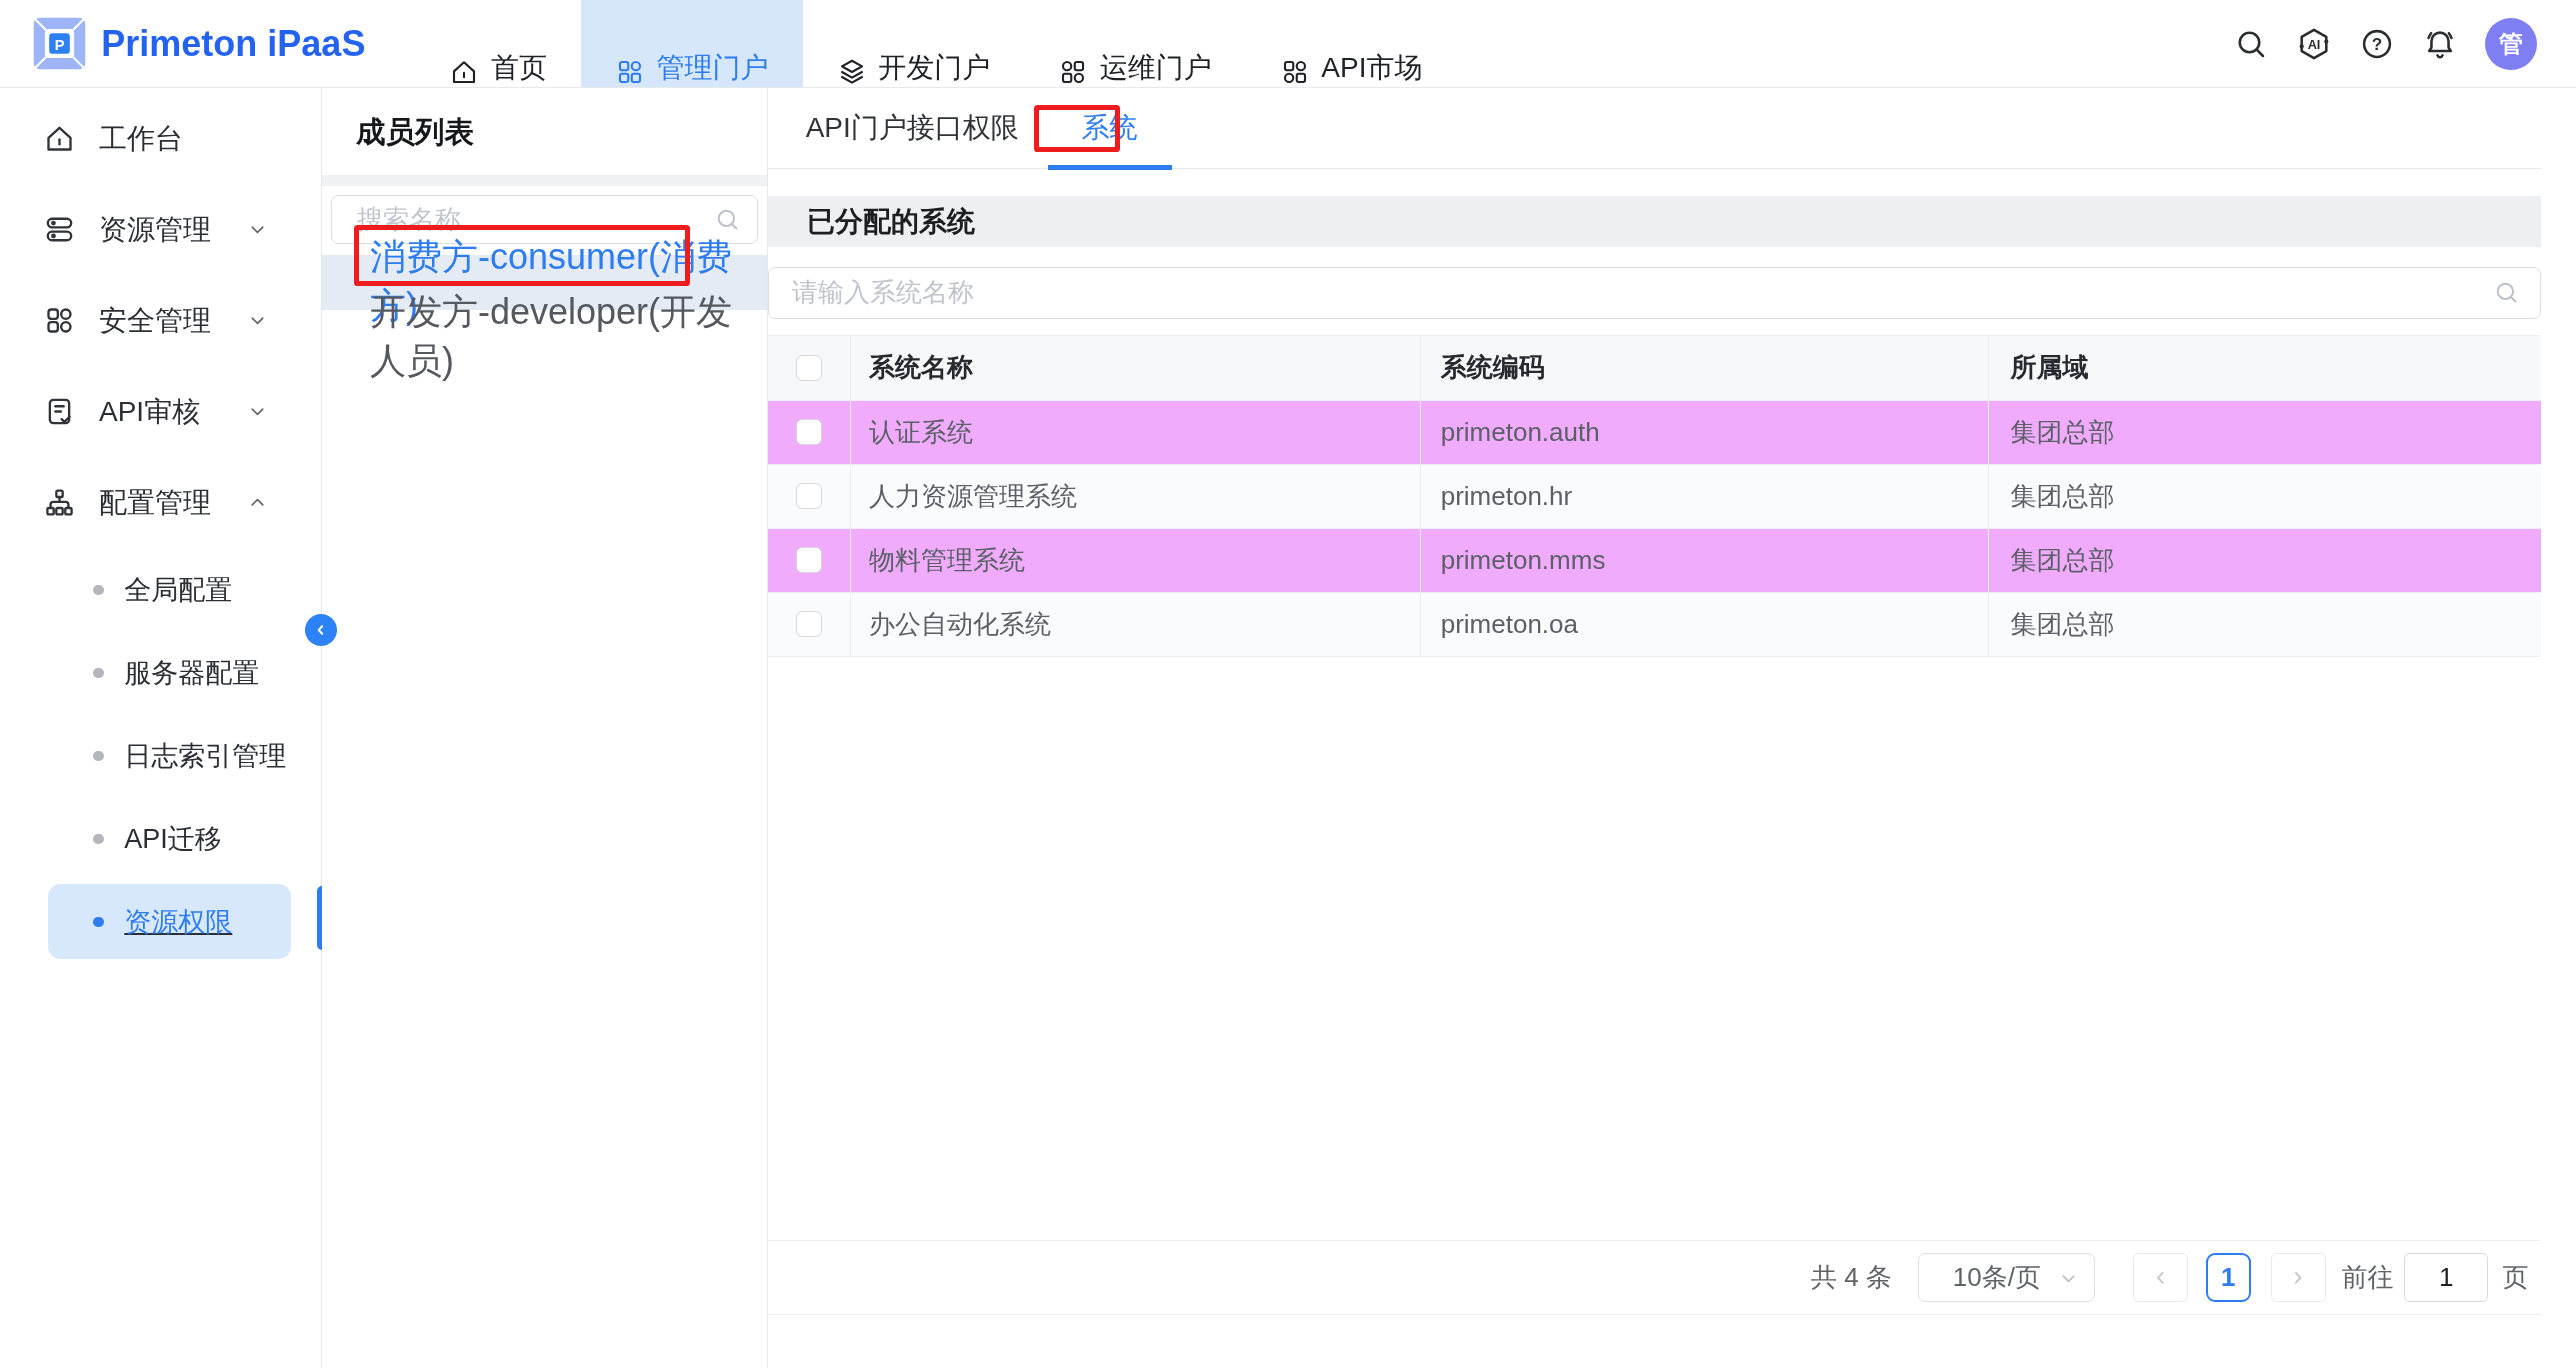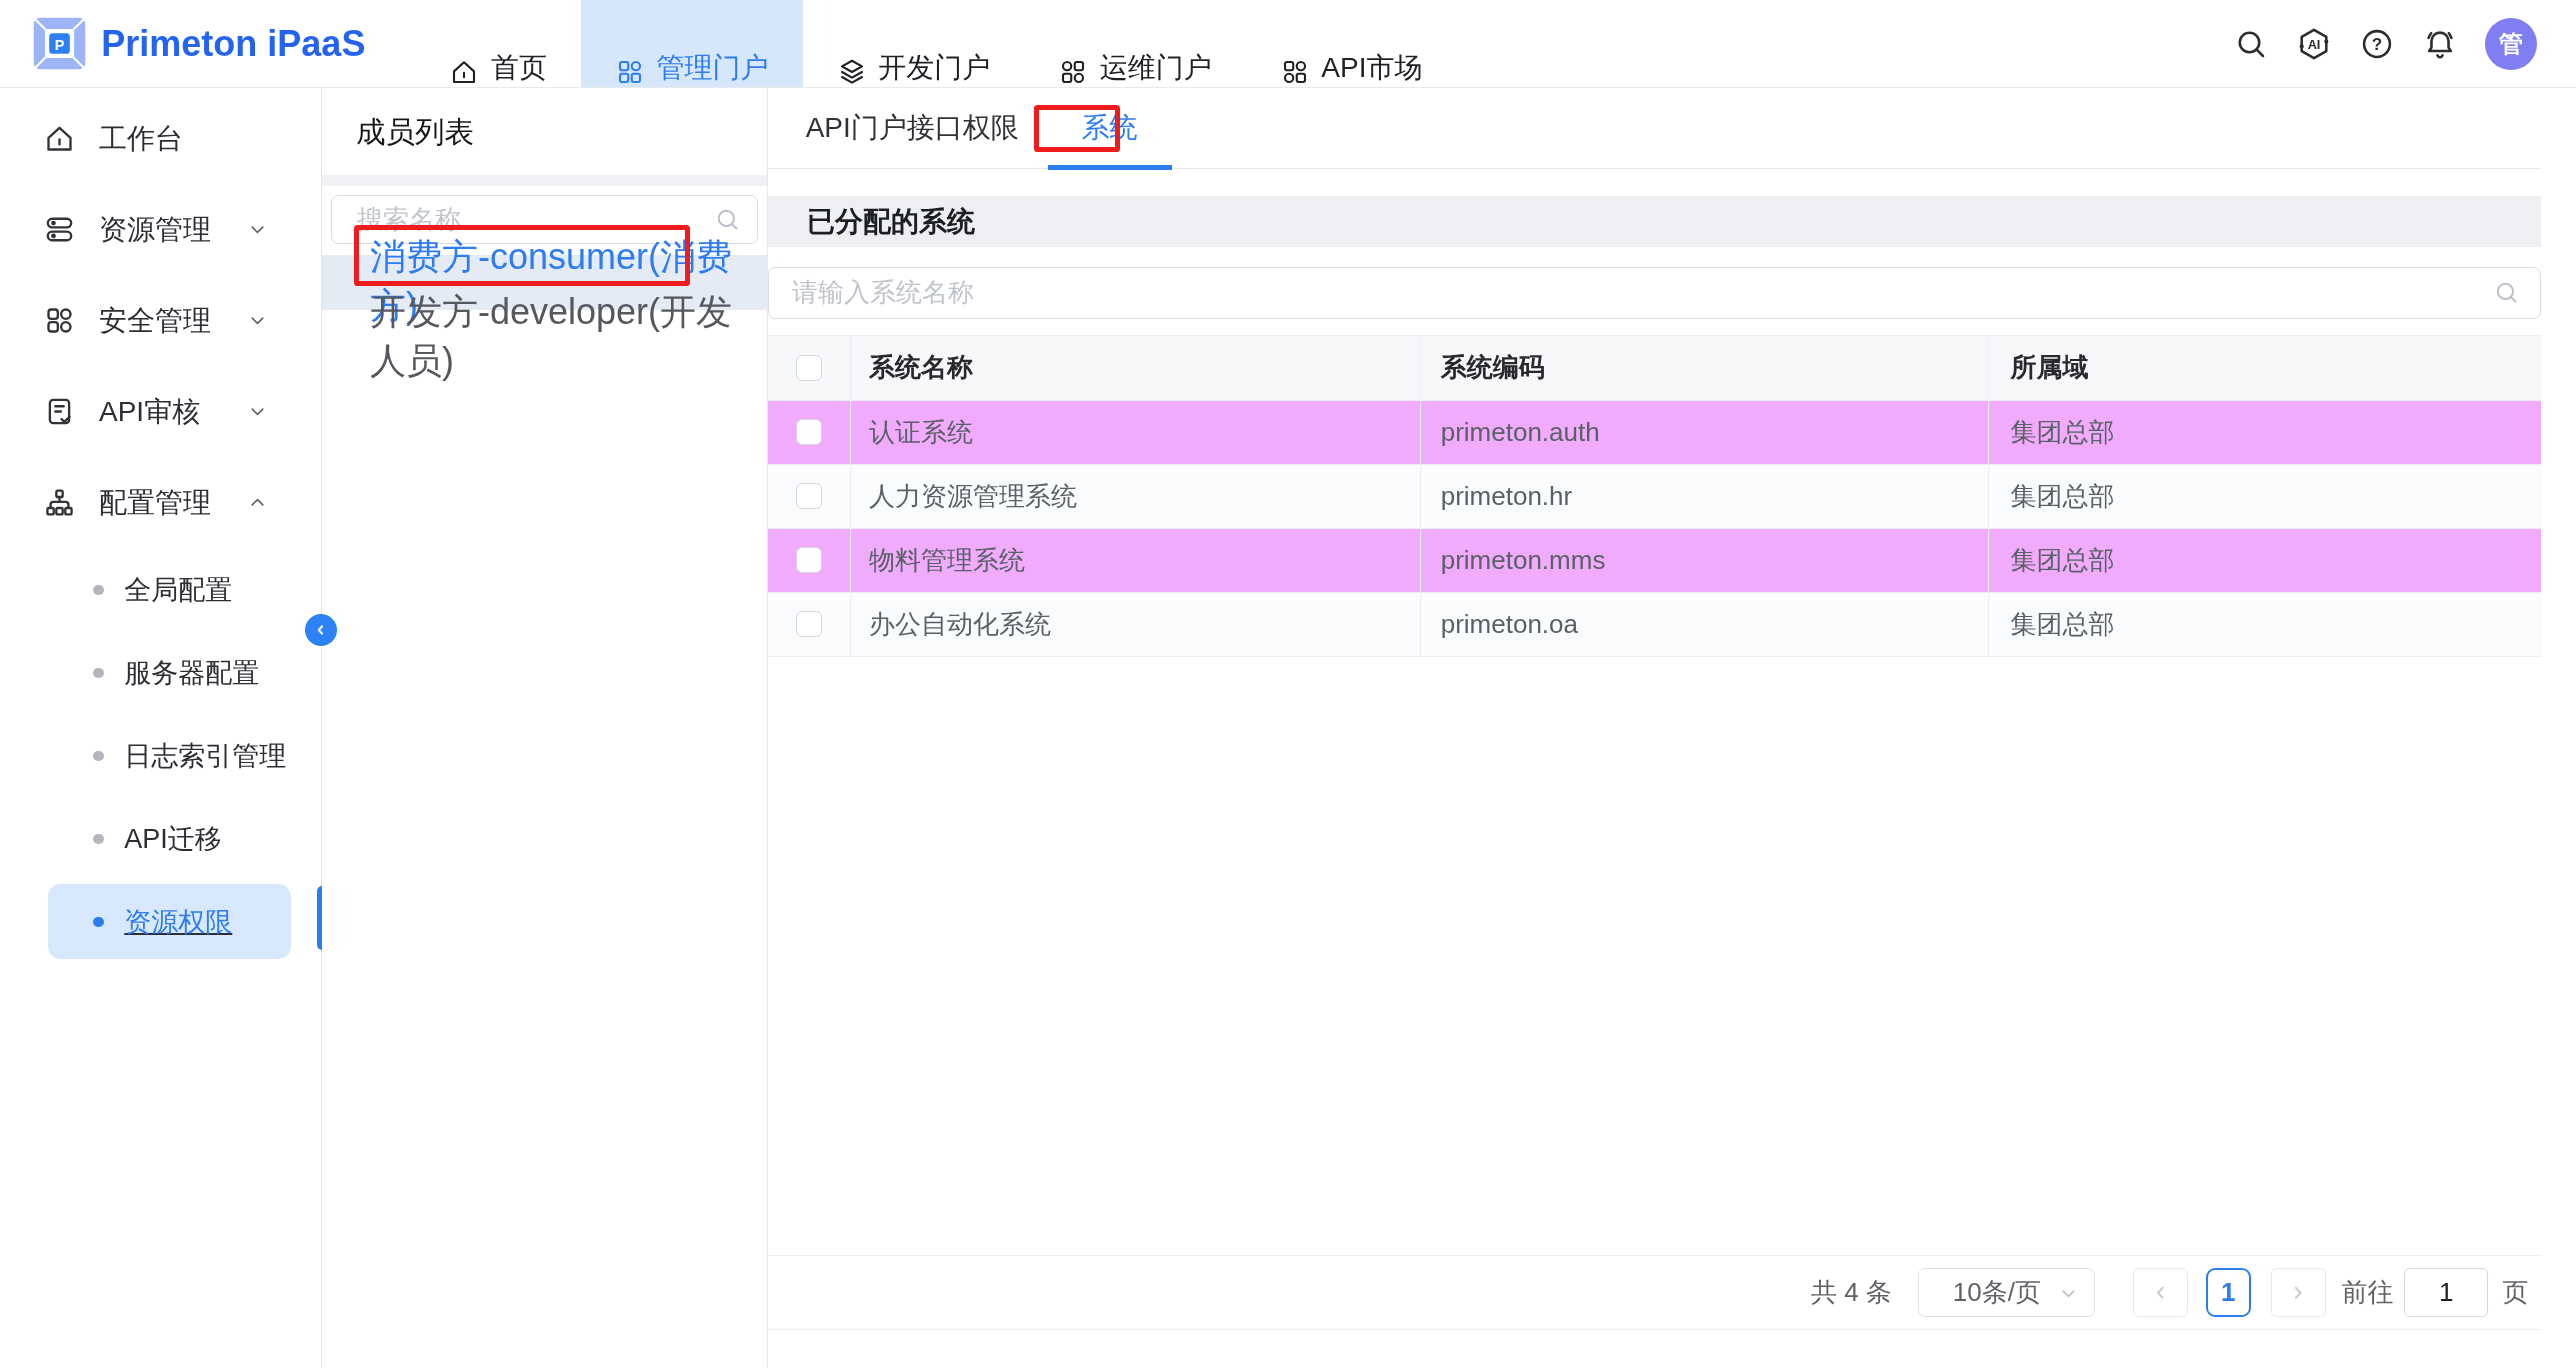--- a/index.html
+++ b/index.html
@@ -40,21 +40,21 @@
   .sub-pill { margin-left:48px; width:243px; height:75px; border-radius:12.5px; background:#d8e8fc;
     display:flex; align-items:center; padding-left:45px; color:#2d7cf0; }
   .sub-item.selected .dot { background:#2d7cf0; }
   .active-bar { position:absolute; right:-6.3px; top:5.4px; width:10.7px; height:64px; background:#2d7cf0; border-radius:6.3px; }
   .collapse-btn { position:absolute; top:526px; right:-16px; width:32px; height:32px; border-radius:50%;
     background:#2e82f7; color:#fff; display:flex; align-items:center; justify-content:center; cursor:pointer; z-index:6; }
   .collapse-btn svg { width:18px; height:18px; stroke-width:2.6; }
 
   
   .member-panel { width:446px; border-right:1.8px solid #e6e8ec; position:relative; flex:none; background:#fff; }
-  .member-title { font-size:29.5px; font-weight:normal; color:#15171a; padding:25px 0 21.5px 34px; }
+  .member-title { font-size:29.5px; font-weight:bold; color:#15171a; padding:25px 0 21.5px 34px; }
   .member-band { height:11.6px; background:#f0f1f4; }
   .member-search { margin:9px 9px 0; height:49px; border:1.8px solid #d9dde3; border-radius:7.2px;
     display:flex; align-items:center; padding:0 16px 0 25px; background:#fff; }
   .member-search input { border:none; outline:none; flex:1; font-size:26px; color:#333;
     font-family:inherit; background:transparent; }
   .member-search input::placeholder { color:#c0c4cc; }
   .search-glyph { width:27px; height:27px; color:#b9bec7; flex:none; }
   .search-glyph svg { width:27px; height:27px; }
   .member-list { margin-top:10.7px; }
   .member-item { height:55px; display:flex; align-items:center; padding-left:48px; font-size:36px;
@@ -92,21 +92,21 @@
   .cell-check { justify-content:center; }
   .cell-name { padding-left:18px; }
   .cell-code { padding-left:19.7px; }
   .cell-domain { padding-left:21.5px; }
   .checkbox { width:26px; height:26px; border:1.8px solid #d3d7de; border-radius:6.3px; background:#fff; cursor:pointer; }
 
   .flex-spacer { flex:1; }
 
   
   .pager { height:75px; border-top:1.8px solid #eceef2; border-bottom:1.8px solid #eceef2; flex:none;
-    display:flex; align-items:center; justify-content:flex-end; padding-right:12.5px; margin-bottom:38px;
+    display:flex; align-items:center; justify-content:flex-end; padding-right:12.5px; margin-bottom:53px;
     font-size:26px; color:#5f6368; }
   .pg-total { margin-right:26px; }
   .pg-select { width:177px; height:49px; border:1.8px solid #dcdfe6; border-radius:7.2px; display:flex;
     align-items:center; padding-left:34px; color:#5f6368; cursor:pointer; position:relative; background:#fff;text-align:right; }
   .pg-select svg { width:23px; height:23px; color:#b9bec7; position:absolute; right:14.3px; top:12.5px; }
   .pg-btn { width:55px; height:49px; border:1.8px solid #e7e9ed; border-radius:5.4px; display:flex;
     align-items:center; justify-content:center; color:#c4c8cf; background:#fff; cursor:default; }
   .pg-btn svg { width:21.5px; height:21.5px; stroke-width:2.2; }
   .pg-prev { margin-left:38px; }
   .pg-next { margin-left:19.7px; }

